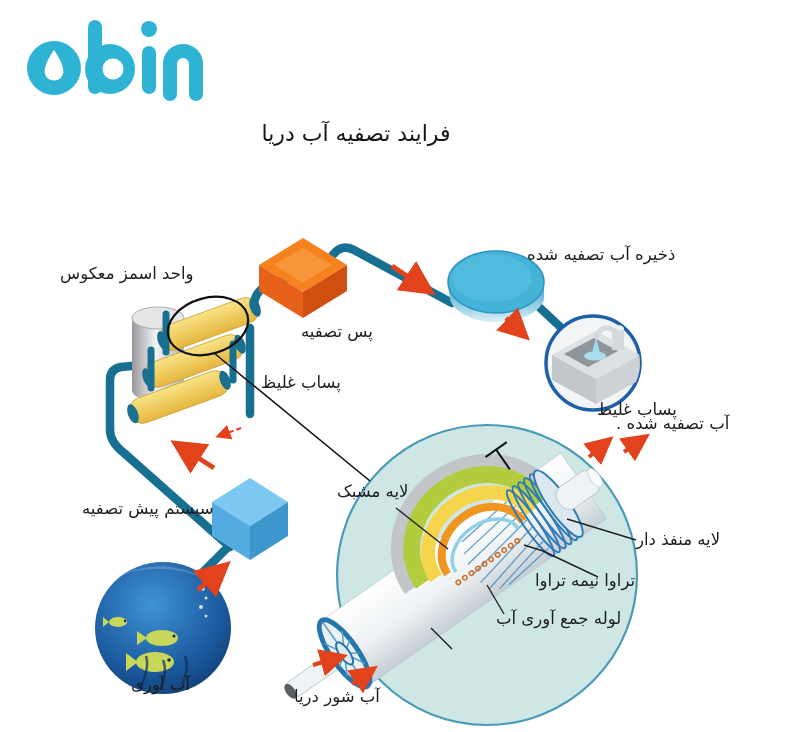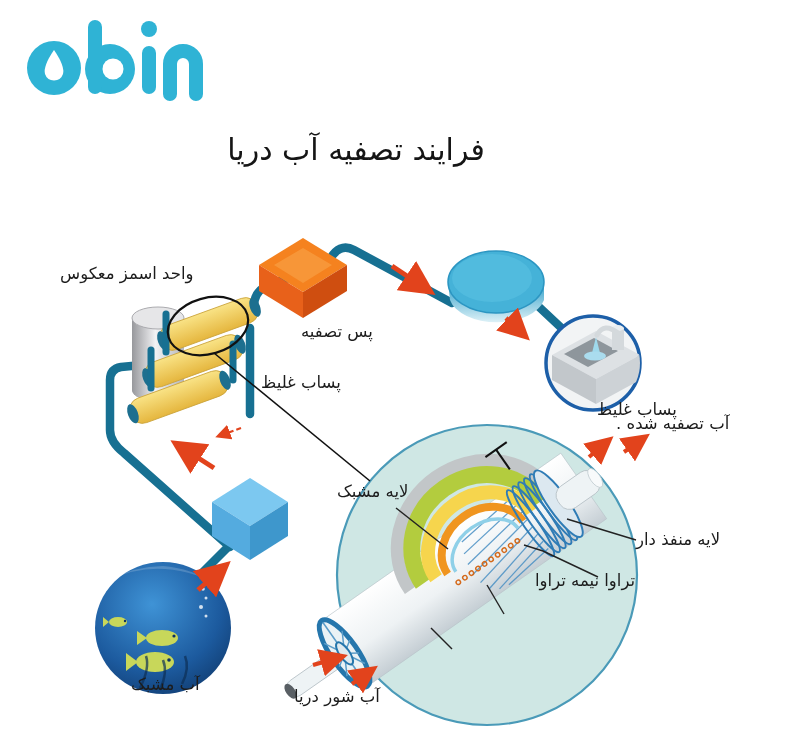--- a/index.html
+++ b/index.html
@@ -1,21 +1,21 @@
 <!DOCTYPE html>
 <html lang="fa"><head>
 <meta charset="utf-8">
 <style>
   html,body{margin:0;padding:0;background:#fff;}
   #page{position:relative;width:800px;height:732px;background:#ffffff;overflow:hidden;
         font-family:"DejaVu Sans",sans-serif;}
   .sr-only{position:absolute;width:1px;height:1px;overflow:hidden;clip:rect(0 0 0 0);}
   #logo{position:absolute;left:14px;top:6px;}
-  #title{position:absolute;left:0;top:132px;width:712px;text-align:center;
-         font-size:30px;color:#151515;direction:rtl;}
+  #title{position:absolute;left:0;top:121px;width:712px;text-align:center;
+         font-size:22px;color:#151515;direction:rtl;}
   #art{position:absolute;left:0;top:0;}
   .lbl{position:absolute;font-size:16.5px;color:#1c1c1c;direction:rtl;
        white-space:nowrap;line-height:1.2;}
 </style>
 </head>
 <body>
 
 <div id="page">
 
   <div id="logo">
@@ -253,24 +253,27 @@
 
     <g stroke="#222" stroke-width="1.4" fill="none">
       <path d="M396,508 L448,549"></path>
       <path d="M636,540 L567,519"></path>
       <path d="M598,577 L543,551 L524,545"></path>
       <path d="M504,614 L487,585"></path>
       <path d="M452,649 L431,628"></path>
     </g>
   </svg>
 
+  <div class="lbl" style="left:527px;top:245px">ذخیره آب تصفیه شده</div>
   <div class="lbl" style="left:301px;top:322px">پس تصفیه</div>
   <div class="lbl" style="left:60px;top:264px">واحد اسمز معکوس</div>
   <div class="lbl" style="left:261px;top:373px">پساب غلیظ</div>
   <div class="lbl" style="left:597px;top:400px">پساب غلیظ</div>
   <div class="lbl" style="left:616px;top:414px">آب تصفیه شده .</div>
-  <div class="lbl" style="left:131px;top:675px">آب مشبک</div>
+  <div class="lbl" style="left:82px;top:499px">سیستم پیش تصفیه</div>
+  <div class="lbl" style="left:131px;top:675px">آب آوری</div>
   <div class="lbl" style="left:337px;top:482px">لایه مشبک</div>
   <div class="lbl" style="left:636px;top:530px">لایه منفذ دار</div>
   <div class="lbl" style="left:535px;top:571px">تراوا نیمه تراوا</div>
+  <div class="lbl" style="left:496px;top:609px">لوله جمع آوری آب</div>
   <div class="lbl" style="left:294px;top:687px">آب شور دریا</div>
 
 </div>
 
 </body></html>

